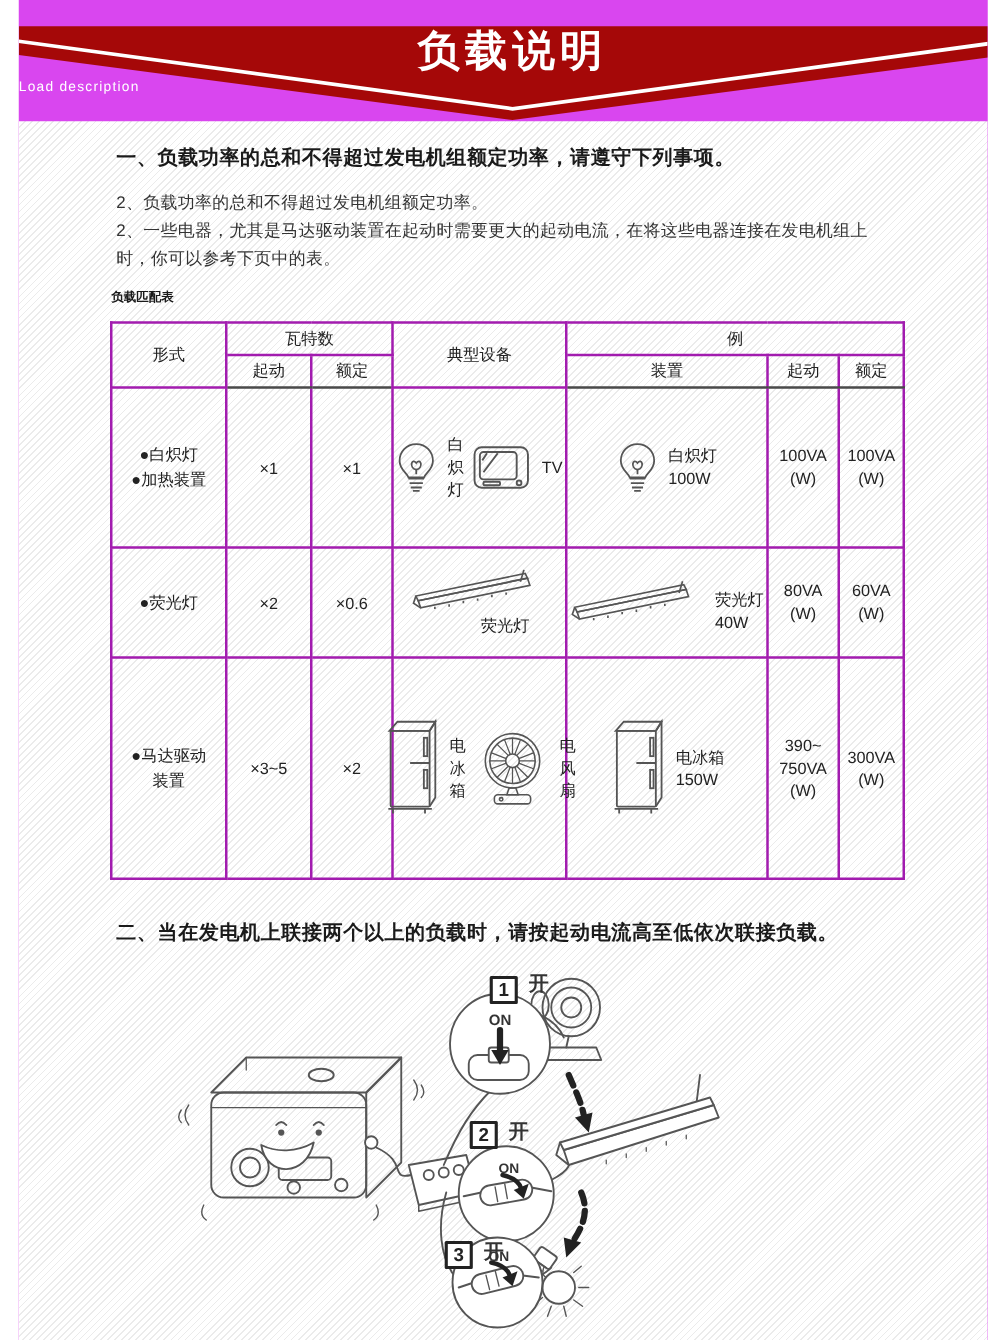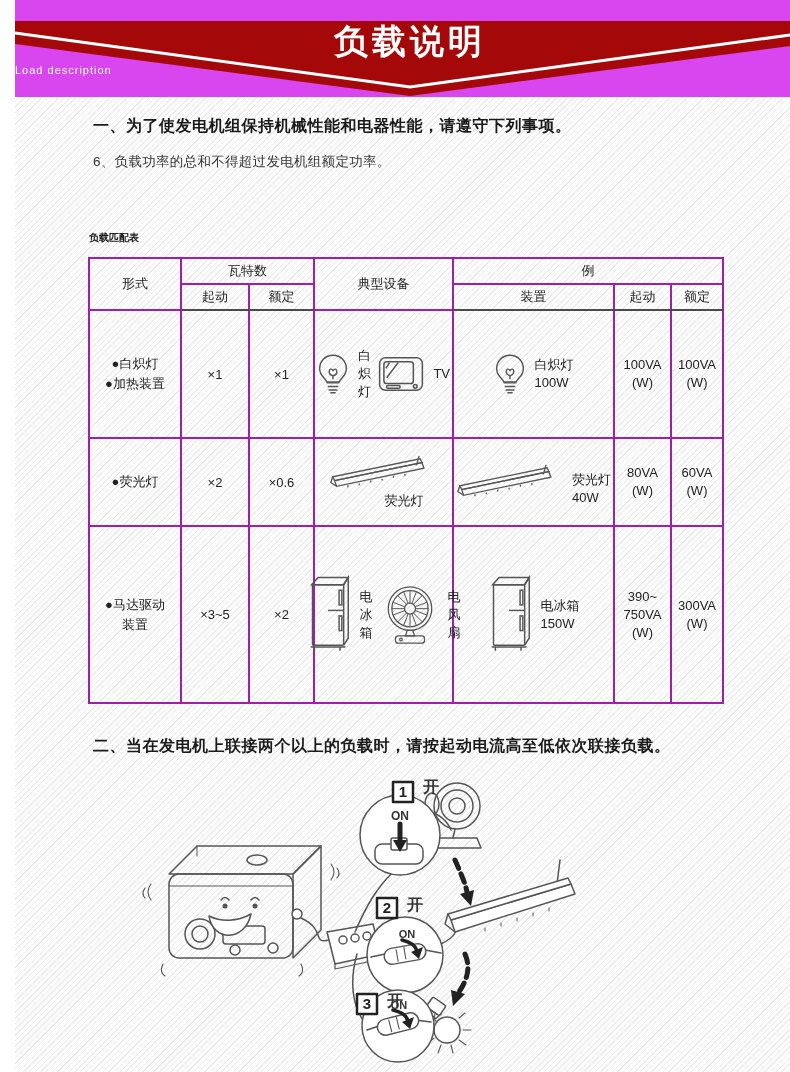--- a/index.html
+++ b/index.html
@@ -61,22 +61,23 @@
 
   <div class="banner">
     <svg width="790" height="100" viewBox="0 0 790 100">
       <polygon points="0,21 790,21 790,44 395,96 0,44" fill="#a50808"></polygon>
       <polyline points="0,33 395,87 790,33" fill="none" stroke="#ffffff" stroke-width="3"></polyline>
     </svg>
     <div class="banner-title">负载说明</div>
     <div class="banner-sub">Load description</div>
   </div>
 
-  <div class="sec-heading" id="sec1-heading">一、为了使发电机组保持机械性能和电器性能，请遵守下列事项。</div>
-  <div class="body-text" id="sec1-item1">6、负载功率的总和不得超过发电机组额定功率。</div>
+  <div class="sec-heading" id="sec1-heading">一、负载功率的总和不得超过发电机组额定功率，请遵守下列事项。</div>
+  <div class="body-text" id="sec1-item1">2、负载功率的总和不得超过发电机组额定功率。</div>
+  <div class="body-text" id="sec1-item2">2、一些电器，尤其是马达驱动装置在起动时需要更大的起动电流，在将这些电器连接在发电机组上时，你可以参考下页中的表。</div>
 
   <div class="table-caption">负载匹配表</div>
 
   <table class="load">
     <colgroup>
       <col style="width:92px">
         <col style="width:68px">
         <col style="width:65px">
       <col style="width:139px">
         <col style="width:161px">

